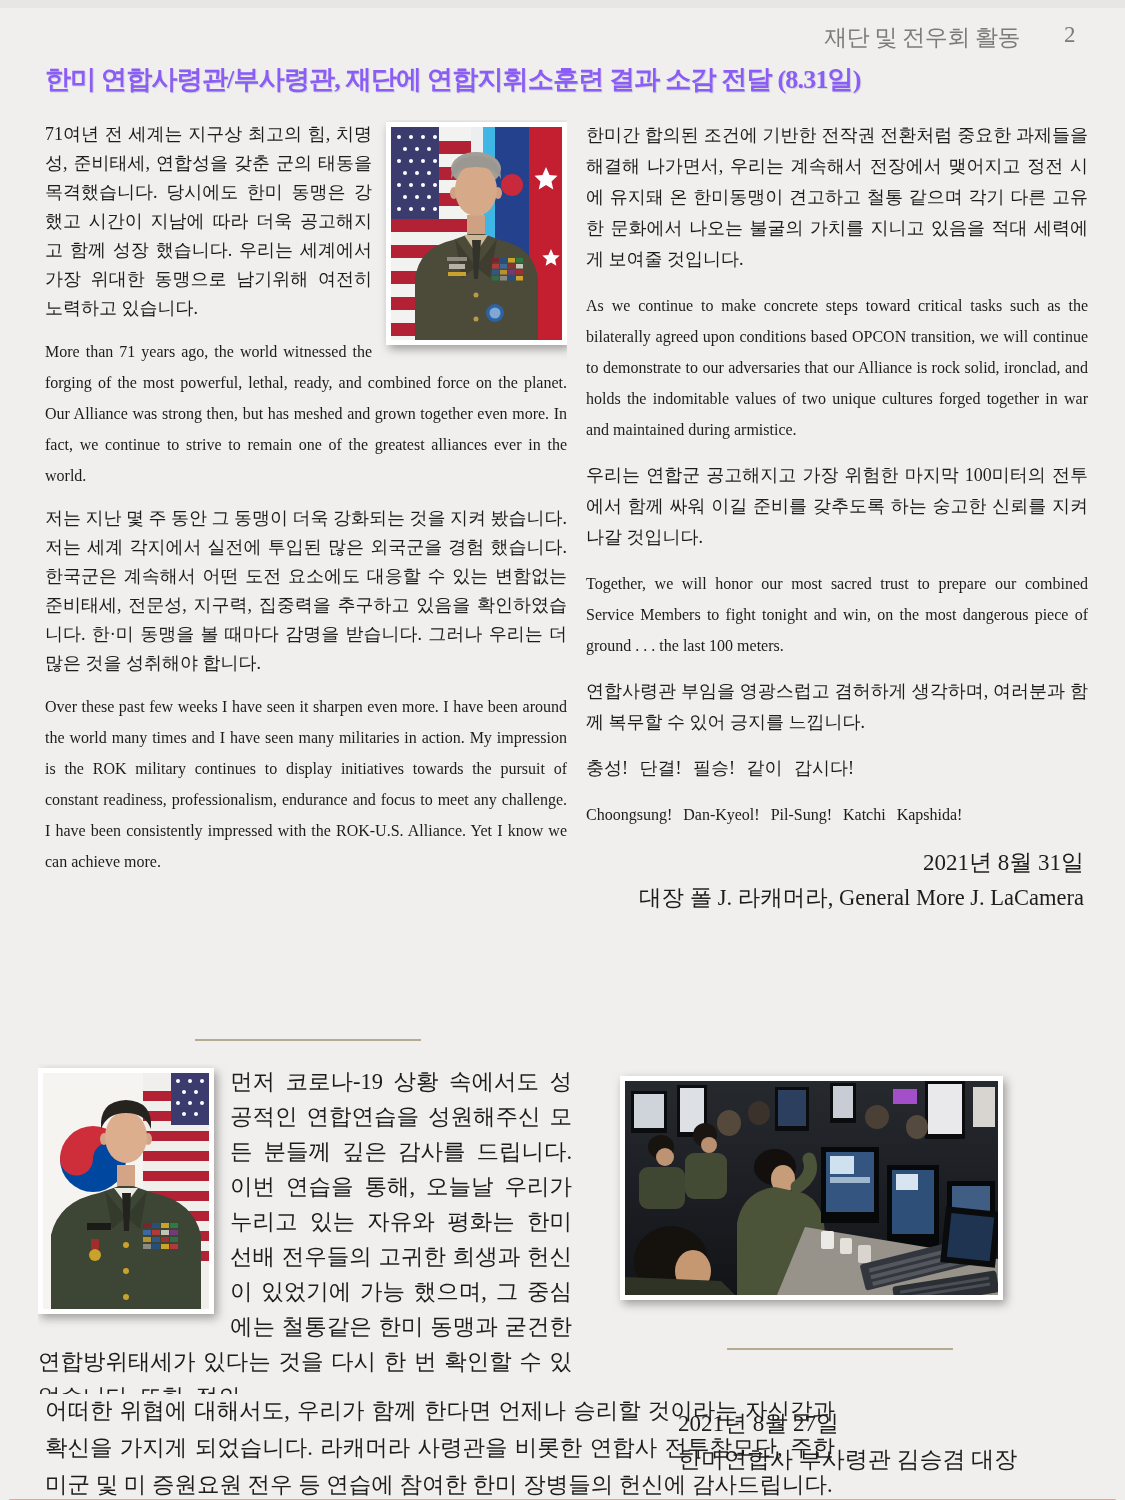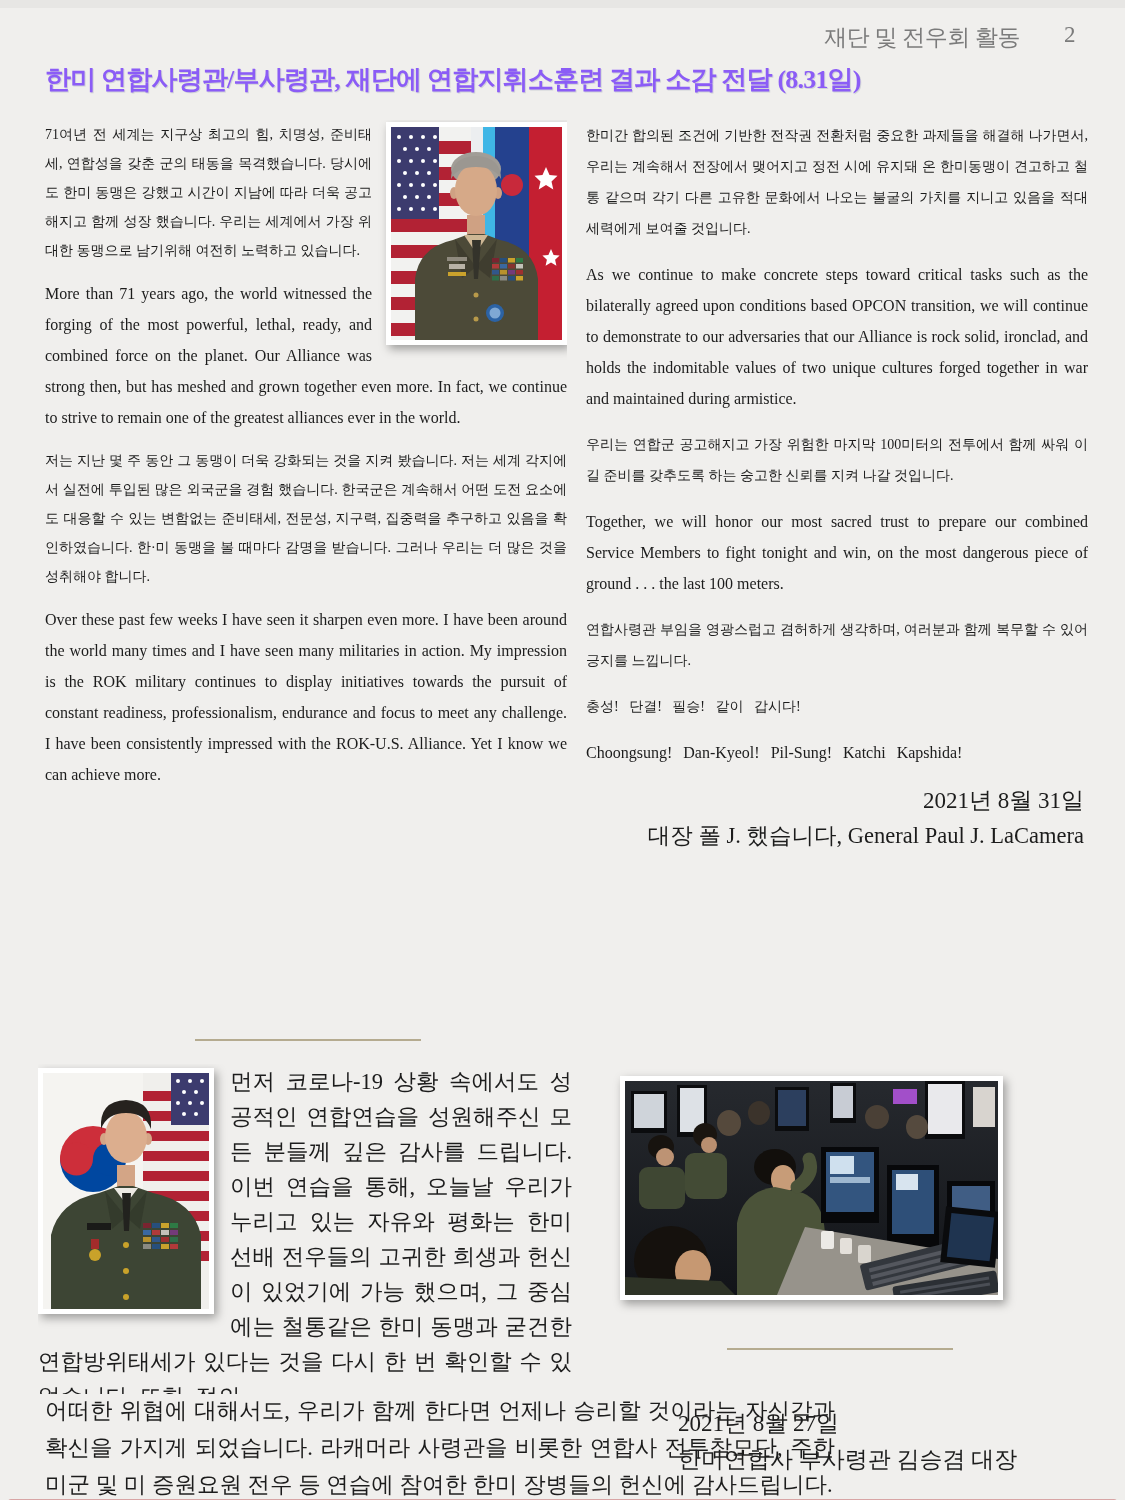--- a/index.html
+++ b/index.html
@@ -13,21 +13,21 @@
     color:#7b7b7b;font-size:23px;letter-spacing:-0.5px;
   }
   .page-title{
     position:absolute;left:45px;top:54px;width:1040px;
     font-size:26px;font-weight:bold;color:#8b5cf6;letter-spacing:-0.8px;
     text-shadow:1px 1px 0 rgba(130,140,160,0.28);
   }
   .col-left{position:absolute;left:45px;top:112px;width:522px;height:922px;overflow:hidden;}
   .col-right{position:absolute;left:586px;top:112px;width:502px;height:956px;overflow:hidden;}
   p{margin:0 0 13px;text-align:justify;}
-  p.ko{font-size:14px;line-height:29px;}
+  p.ko{font-size:18px;line-height:29px;}
   p.en{font-size:16px;line-height:31px;}
   .col-right p.ko{line-height:31px;margin-bottom:15px;}
   .col-right p.en{line-height:31px;margin-bottom:15px;}
   .slogan{word-spacing:7px;margin-bottom:6px;}
   .sign-block{margin-top:10px;text-align:right;padding-right:4px;}
   .sign-block .date-line{font-size:23px;line-height:35px;}
   .sign-block .sig-line{font-size:22.5px;line-height:35px;}
   .photo-frame{
     background:#fff;padding:5px;box-shadow:3px 4px 9px rgba(0,0,0,0.35);
     line-height:0;display:inline-block;
@@ -161,21 +161,21 @@
   <div class="col-right">
     <p class="ko">한미간 합의된 조건에 기반한 전작권 전환처럼 중요한 과제들을 해결해 나가면서, 우리는 계속해서 전장에서 맺어지고 정전 시에 유지돼 온 한미동맹이 견고하고 철통 같으며 각기 다른 고유한 문화에서 나오는 불굴의 가치를 지니고 있음을 적대 세력에게 보여줄 것입니다.</p>
     <p class="en">As we continue to make concrete steps toward critical tasks such as the bilaterally agreed upon conditions based OPCON transition, we will continue to demonstrate to our adversaries that our Alliance is rock solid, ironclad, and holds the indomitable values of two unique cultures forged together in war and maintained during armistice.</p>
     <p class="ko">우리는 연합군 공고해지고 가장 위험한 마지막 100미터의 전투에서 함께 싸워 이길 준비를 갖추도록 하는 숭고한 신뢰를 지켜 나갈 것입니다.</p>
     <p class="en">Together, we will honor our most sacred trust to prepare our combined Service Members to fight tonight and win, on the most dangerous piece of ground . . . the last 100 meters.</p>
     <p class="ko">연합사령관 부임을 영광스럽고 겸허하게 생각하며, 여러분과 함께 복무할 수 있어 긍지를 느낍니다.</p>
     <p class="ko slogan">충성! 단결! 필승! 같이 갑시다!</p>
     <p class="en slogan">Choongsung! Dan-Kyeol! Pil-Sung! Katchi Kapshida!</p>
     <div class="sign-block">
       <div class="date-line">2021년 8월 31일</div>
-      <div class="sig-line">대장 폴 J. 했습니다, General Paul J. LaCamera</div>
+      <div class="sig-line">대장 폴 J. 라캐머라, General More J. LaCamera</div>
     </div>
   </div>
 
   <div class="divider divider-left"></div>
 
   <div class="bottom-left">
     <span class="photo-frame float-left">
       <svg width="166" height="236" viewBox="0 0 166 236">
         <rect width="166" height="236" fill="#f5f4f1"></rect>
         <g>

